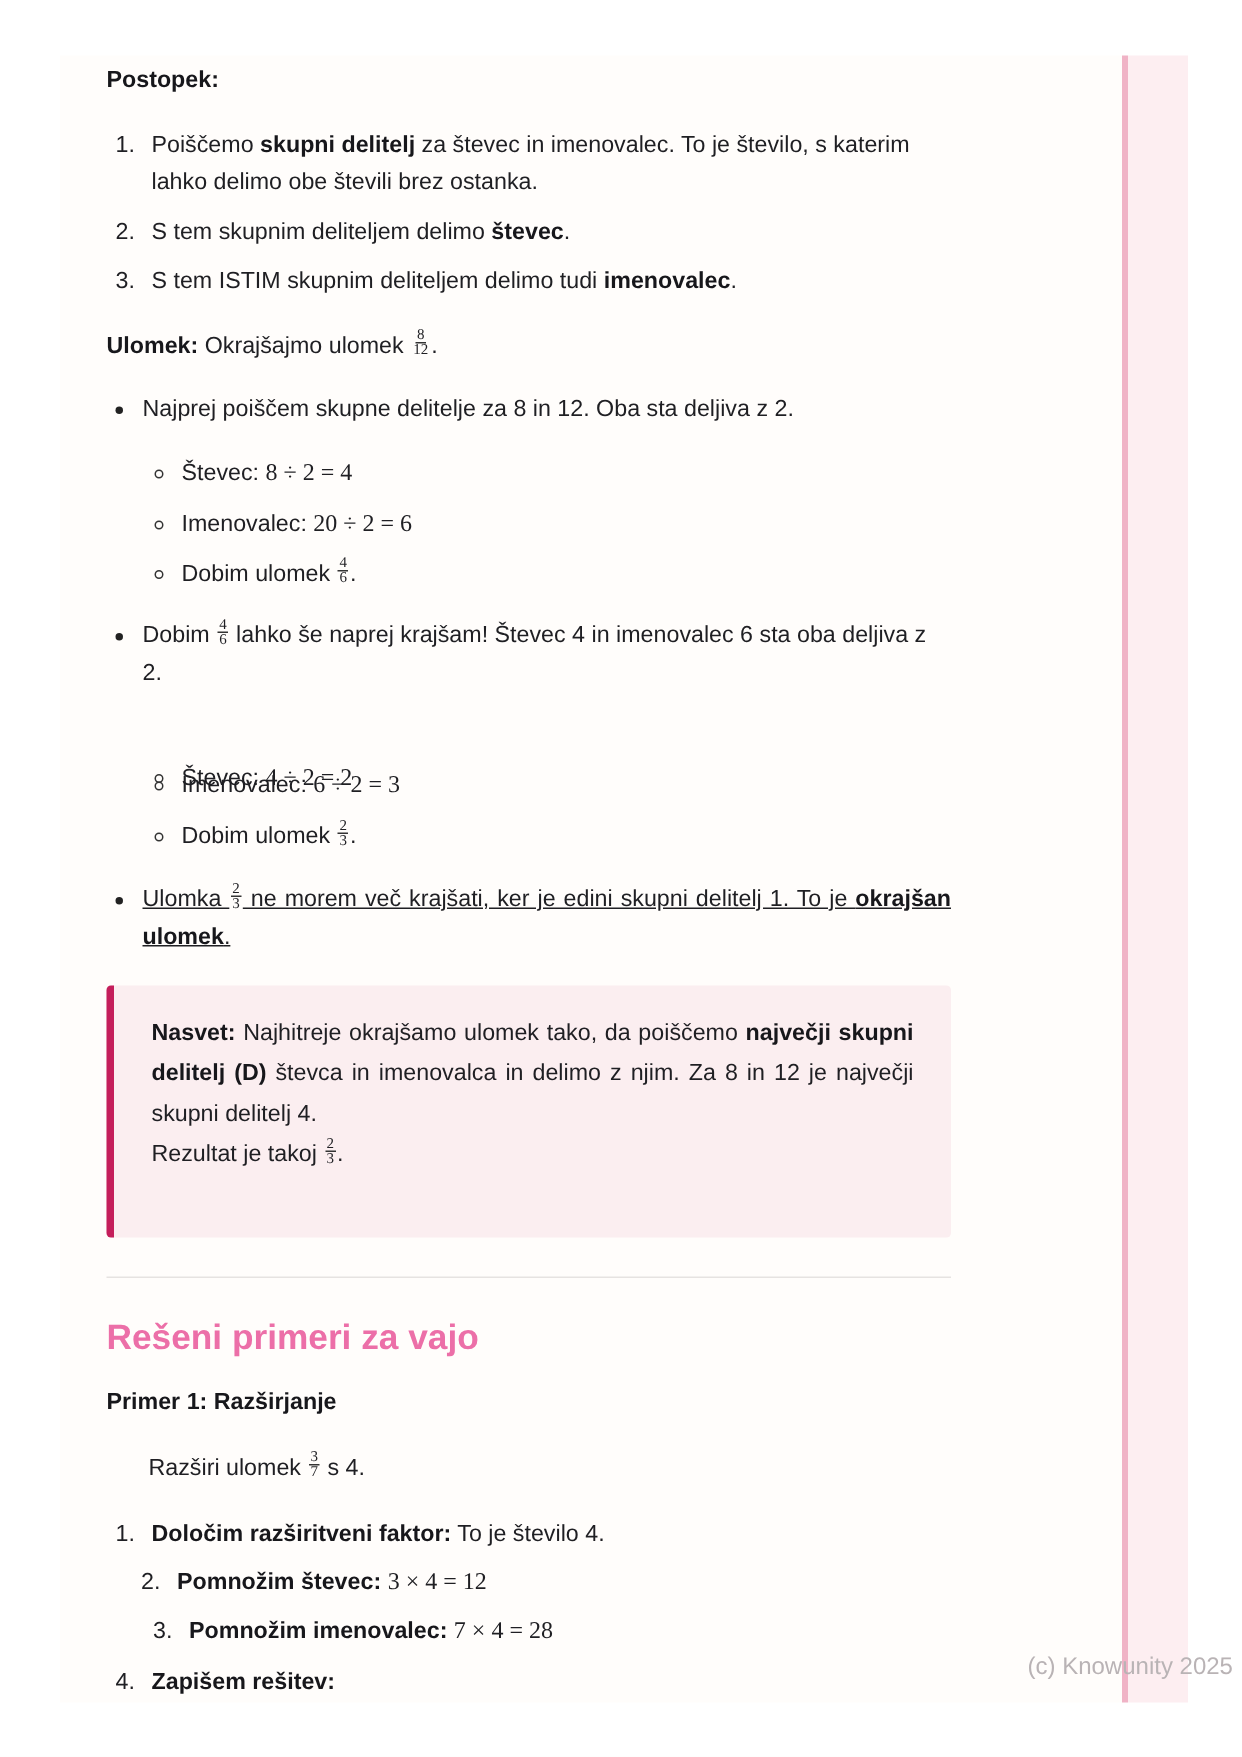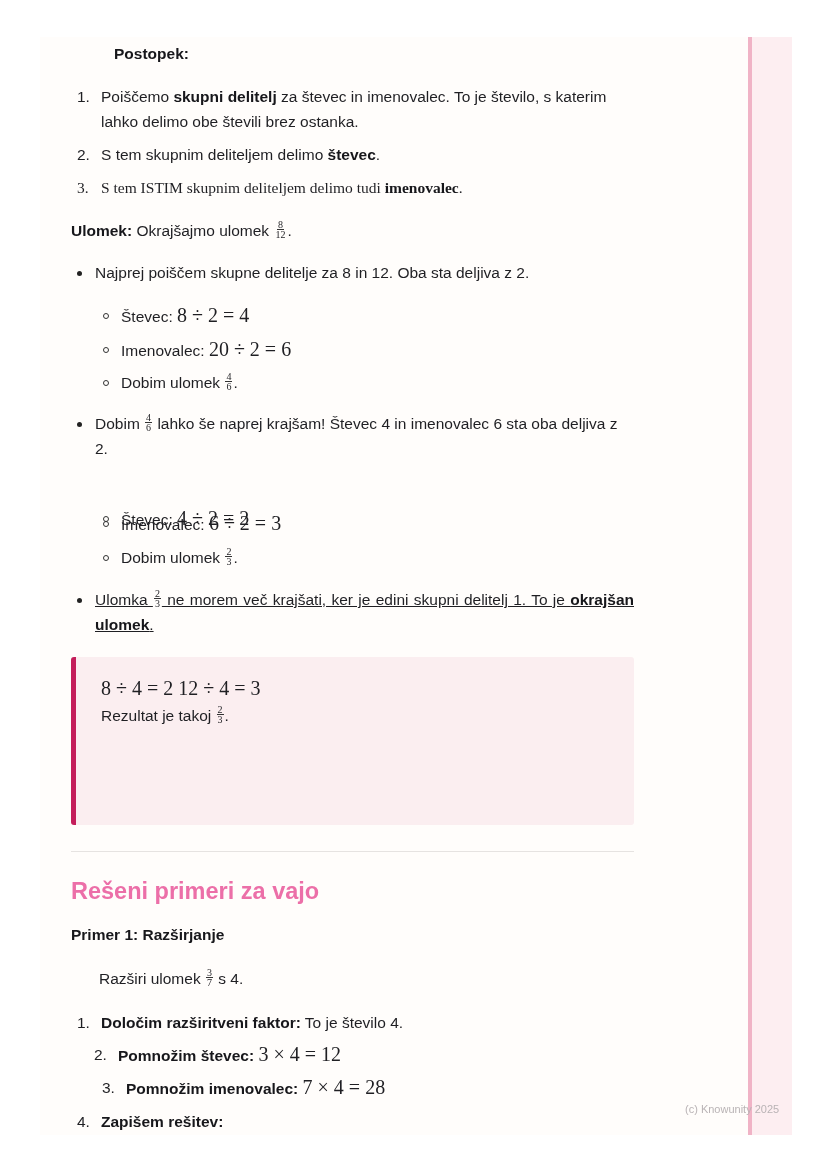--- a/index.html
+++ b/index.html
@@ -35,21 +35,21 @@
     background: #222; border-radius: 50%;
   }
   .sub-bullet {
     position: absolute; left: 32px; top: 10px; width: 4px; height: 4px;
     border: 1.3px solid #333; border-radius: 50%;
   }
   .li { position: absolute; left: 0; width: 563px; }
   .li .txt { display: block; margin-left: 24px; }
   .sli { position: absolute; left: 0; width: 563px; }
   .sli .txt { display: block; margin-left: 50px; }
-  .math { font-family: "Liberation Serif", "DejaVu Serif", serif; font-size: 20px; }
+  .math { font-family: "Liberation Serif", "DejaVu Serif", serif; font-size: 16px; text-align: center; }
   .frac {
     display: inline-flex; flex-direction: column; align-items: center;
     vertical-align: middle; font-family: "Liberation Serif", "DejaVu Serif", serif;
     font-size: 10px; line-height: 9px; margin: 0 1px; position: relative; top: -2px;
   }
   .frac .n { border-bottom: 0.8px solid #333; padding: 0 1px; }
   .frac .d { padding: 0 1px; }
   .justify { text-align: justify; }
   .tip {
     position: absolute; left: 0; top: 657px; width: 563px; height: 168px;
@@ -64,41 +64,41 @@
     font-size: 15.5px; line-height: 27px;
   }
   .hr {
     position: absolute; left: 0; top: 851px; width: 563px; height: 1px; background: #e6e3e1;
   }
   .h2 {
     position: absolute; left: 0; top: 874px; font-size: 23.5px; font-weight: 700;
     color: #ec6fa8; line-height: 34px; margin: 0;
   }
   .footer {
-    position: absolute; left: 685px; top: 1103px; font-size: 11px; color: #b9b3b5;
+    position: absolute; left: 685px; top: 1103px; font-size: 16px; color: #b9b3b5;
   }
 </style>
 </head>
 <body>
 
 <div class="page"></div>
 <div class="stripe"></div>
 <div class="side-panel"></div>
 
 <div class="content">
 
-  <p class="abs bold" style="top:41px;margin-left:43px;">Postopek:</p>
+  <p class="abs bold" style="top:41px;">Postopek:</p>
 
   <div class="ol-item" style="top:84px;">
     <span class="num">1.</span><span class="txt"><span>Poiščemo </span><b>skupni delitelj</b><span> za števec in imenovalec. To je število, s katerim lahko delimo obe števili brez ostanka.</span></span>
   </div>
   <div class="ol-item" style="top:142px;">
     <span class="num">2.</span><span class="txt"><span>S tem skupnim deliteljem delimo </span><b>števec</b><span>.</span></span>
   </div>
-  <div class="ol-item" style="top:175px;font-family:Liberation Serif, serif;">
+  <div class="ol-item" style="top:175px;">
     <span class="num">3.</span><span class="txt"><span>S tem ISTIM skupnim deliteljem delimo tudi </span><b>imenovalec</b><span>.</span></span>
   </div>
 
   <p class="abs" style="top:218px;">
     <b>Ulomek:</b><span> Okrajšajmo ulomek </span><span class="frac">
         <span class="n">8</span>
         <span class="d">12</span>
       </span><span>.</span>
   </p>
 
@@ -149,21 +149,21 @@
     <span class="bullet"></span>
     <span class="txt justify"><span>Ulomka </span><span class="frac">
           <span class="n">2</span>
           <span class="d">3</span>
         </span><span> ne morem več krajšati, ker je edini skupni delitelj 1. To je </span><b>okrajšan ulomek</b><span>.</span></span>
   </div>
 
   <div class="tip">
     <div class="tip-bar"></div>
     <div class="tip-body">
-      <div class="math">8 ÷ 4 = 2 12 ÷ 4 = 3</div>
+      <div class="justify"><b>Nasvet:</b><span> Najhitreje okrajšamo ulomek tako, da poiščemo </span><b>največji skupni delitelj (D)</b><span> števca in imenovalca in delimo z njim. Za 8 in 12 je največji skupni delitelj 4.</span></div>
       <div><span>Rezultat je takoj </span><span class="frac">
             <span class="n">2</span>
             <span class="d">3</span>
           </span><span>.</span></div>
     </div>
   </div>
 
   <div class="hr"></div>
 
   <h2 class="h2">Rešeni primeri za vajo</h2>

